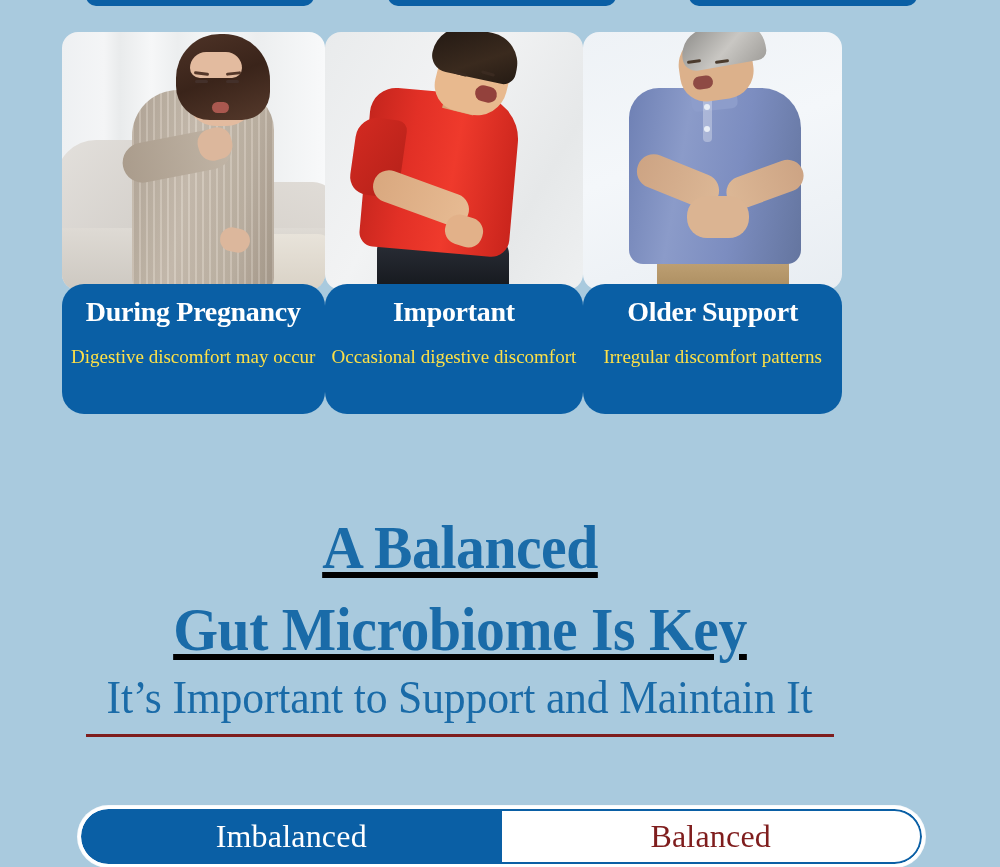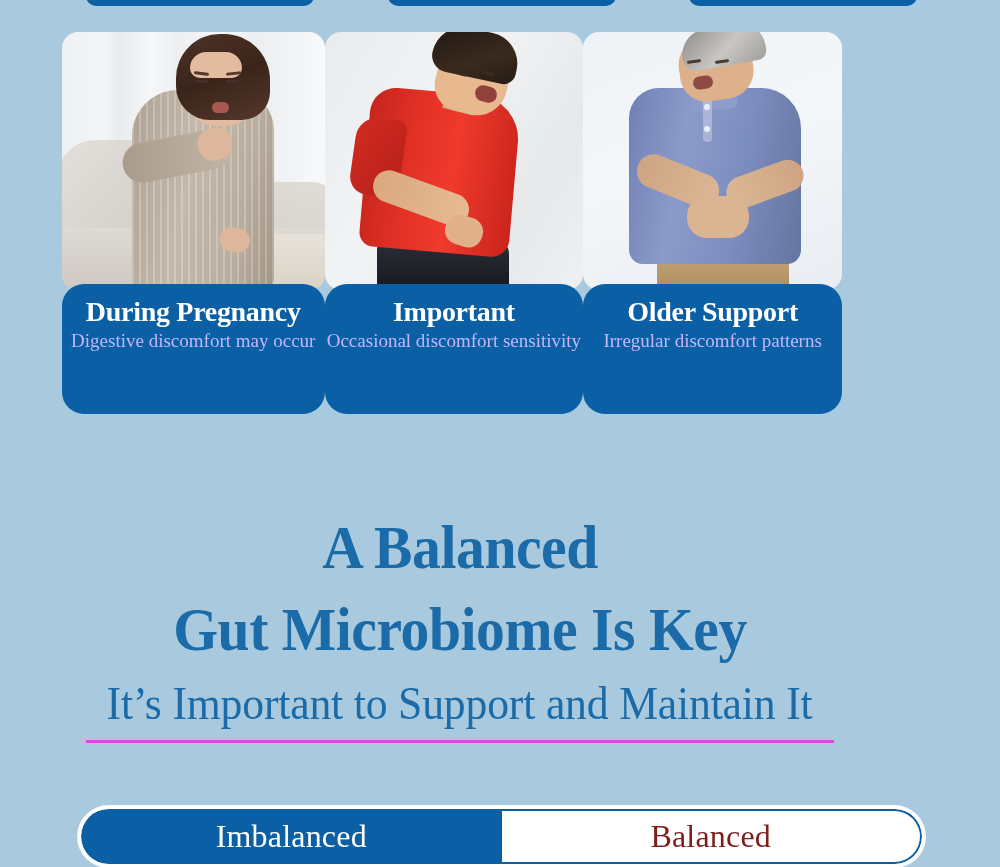--- a/index.html
+++ b/index.html
@@ -281,46 +281,46 @@
     font-size: 28px;
     line-height: 34px;
     letter-spacing: -0.3px;
     color: #ffffff;
   }
   .label-sub {
     font-family: "Liberation Serif", serif;
     font-weight: 400;
     font-size: 19px;
     line-height: 23px;
-    margin-top: 0;
-    color: #c4b5fd;
+    margin-top: 16px;
+    color: #fde047;
   }
 
   
   .hero {
     position: absolute;
     top: 506px;
     left: 0;
     width: 920px;
     text-align: center;
+    text-decoration: underline;
   }
   .hero-line {
     font-family: "Liberation Serif", serif;
     font-weight: 700;
     font-size: 62px;
     line-height: 82px;
     color: #1a6ba8;
     letter-spacing: -0.5px;
     transform: scaleX(0.93);
   }
   .hero-sub-wrap {
-    margin-top: 6px;
     display: inline-block;
     padding: 0 2px 8px 2px;
-    border-bottom: 3px solid #d946ef;
+    border-bottom: 3px solid #7f1d1d;
   }
   .hero-sub {
     font-family: "Liberation Serif", serif;
     font-weight: 400;
     font-size: 46px;
     line-height: 56px;
     color: #1a6ba8;
     letter-spacing: -0.2px;
     transform: scaleX(0.95);
   }
@@ -406,21 +406,21 @@
       <div class="hand"></div>
       <div class="neck"></div>
       <div class="head"></div>
       <div class="hair"></div>
       <div class="eye-l"></div>
       <div class="eye-r"></div>
       <div class="mouth"></div>
     </div>
     <div class="label-plate">
       <div class="label-title">Important</div>
-      <div class="label-sub">Occasional discomfort sensitivity</div>
+      <div class="label-sub">Occasional digestive discomfort</div>
     </div>
   </div>
 
   <div class="persona-card c3">
     <div class="photo ph3">
       <div class="khaki"></div>
       <div class="polo"></div>
       <div class="collar"></div>
       <div class="placket"></div>
       <div class="btn1"></div>

